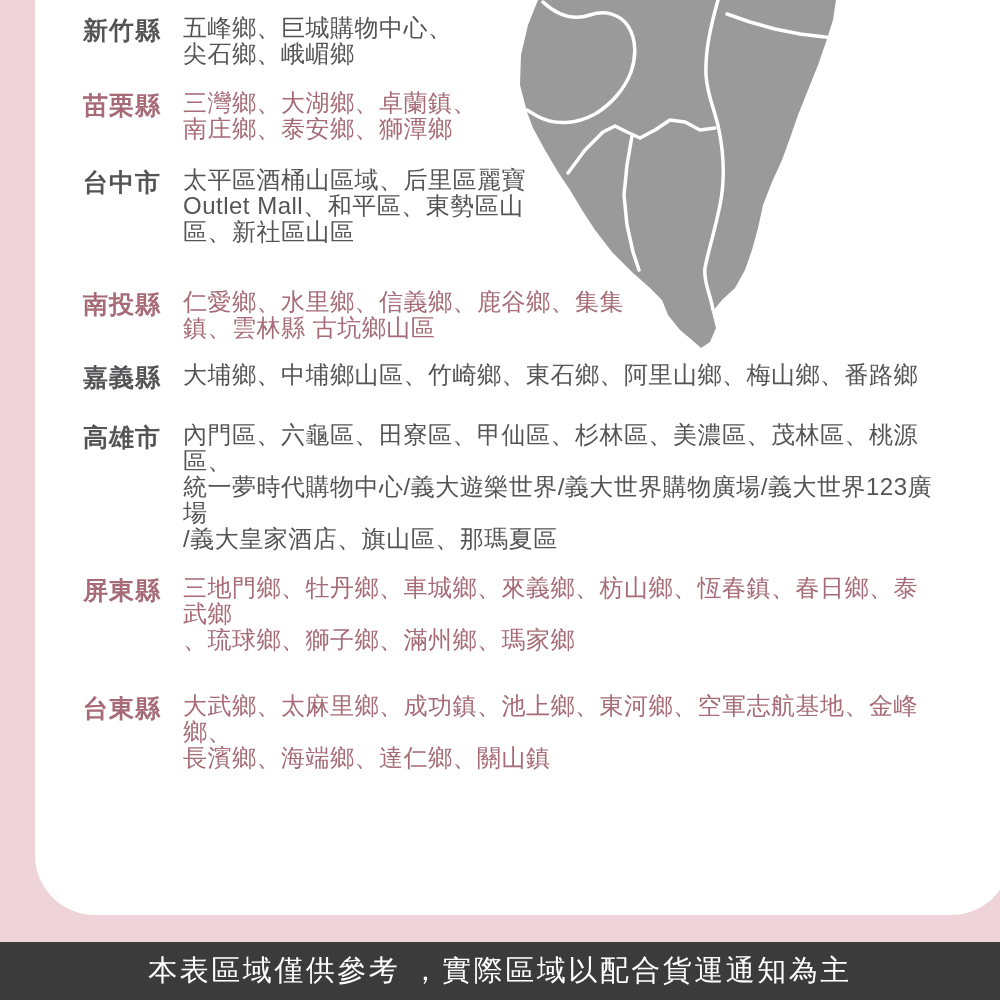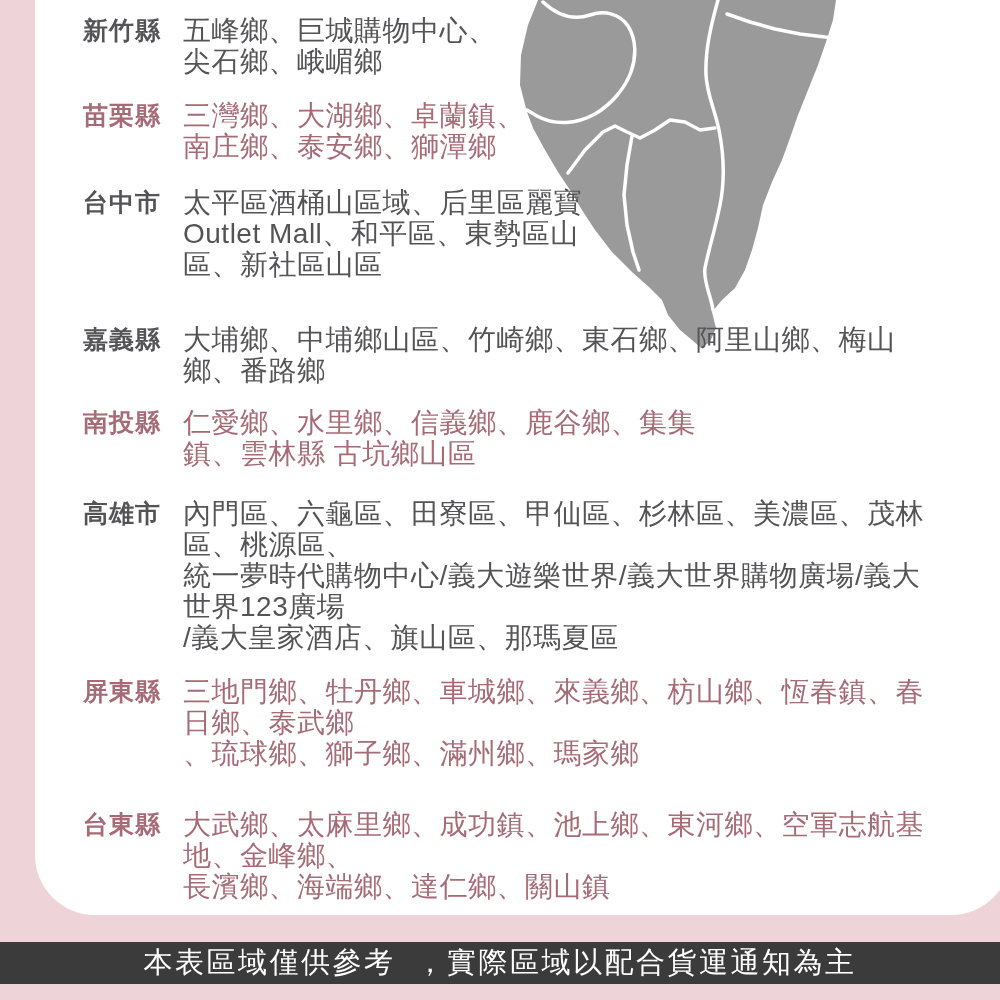--- a/index.html
+++ b/index.html
@@ -42,46 +42,45 @@
   }
   .row .label{
     flex:0 0 100px;
     font-size:25px;
     font-weight:bold;
     line-height:31px;
     letter-spacing:1px;
   }
   .row .areas{
     flex:1;
-    font-size:28px;
-    line-height:31px;
+    font-size:24px;
+    line-height:26px;
     letter-spacing:0.5px;
     white-space:pre-wrap;
   }
   .row.dark .label,.row.dark .areas{color:var(--dark);}
   .row.mauve .label,.row.mauve .areas{color:var(--mauve);}
   
   .row:nth-child(1){margin-bottom:23px;}
   .row:nth-child(2){margin-bottom:25px;}
   .row:nth-child(3){margin-bottom:44px;}
   .row:nth-child(4){margin-bottom:21px;}
   .row:nth-child(5){margin-bottom:29px;}
   .row:nth-child(6){margin-bottom:23px;}
   .row:nth-child(7){margin-bottom:40px;}
   .row:nth-child(8){margin-bottom:25px;}
   .row:nth-child(9){margin-bottom:31px;}
   .footer{
     position:absolute;
     left:0; top:942px;
-    width:1000px; height:42px;
+    width:1000px; height:58px;
     background:var(--footer-bg);
     display:flex;
     align-items:center;
     justify-content:center;
-    font-family:Liberation Mono, monospace;
   }
   .footer span{
     color:var(--footer-text);
     font-size:29px;
     letter-spacing:2.5px;
     white-space:pre;
   }
 </style>
 </head>
 <body>
@@ -114,28 +113,28 @@
       <span class="label">苗栗縣</span>
       <span class="areas">三灣鄉、大湖鄉、卓蘭鎮、
 南庄鄉、泰安鄉、獅潭鄉</span>
     </div>
     <div class="row dark">
       <span class="label">台中市</span>
       <span class="areas">太平區酒桶山區域、后里區麗寶
 Outlet Mall、和平區、東勢區山
 區、新社區山區</span>
     </div>
-    <div class="row dark">
-      <span class="label">嘉義縣</span>
-      <span class="areas">大埔鄉、中埔鄉山區、竹崎鄉、東石鄉、阿里山鄉、梅山鄉、番路鄉</span>
-    </div>
     <div class="row mauve">
       <span class="label">南投縣</span>
       <span class="areas">仁愛鄉、水里鄉、信義鄉、鹿谷鄉、集集
 鎮、雲林縣 古坑鄉山區</span>
+    </div>
+    <div class="row dark">
+      <span class="label">嘉義縣</span>
+      <span class="areas">大埔鄉、中埔鄉山區、竹崎鄉、東石鄉、阿里山鄉、梅山鄉、番路鄉</span>
     </div>
     <div class="row dark">
       <span class="label">高雄市</span>
       <span class="areas">內門區、六龜區、田寮區、甲仙區、杉林區、美濃區、茂林區、桃源區、
 統一夢時代購物中心/義大遊樂世界/義大世界購物廣場/義大世界123廣場
 /義大皇家酒店、旗山區、那瑪夏區</span>
     </div>
     <div class="row mauve">
       <span class="label">屏東縣</span>
       <span class="areas">三地門鄉、牡丹鄉、車城鄉、來義鄉、枋山鄉、恆春鎮、春日鄉、泰武鄉

